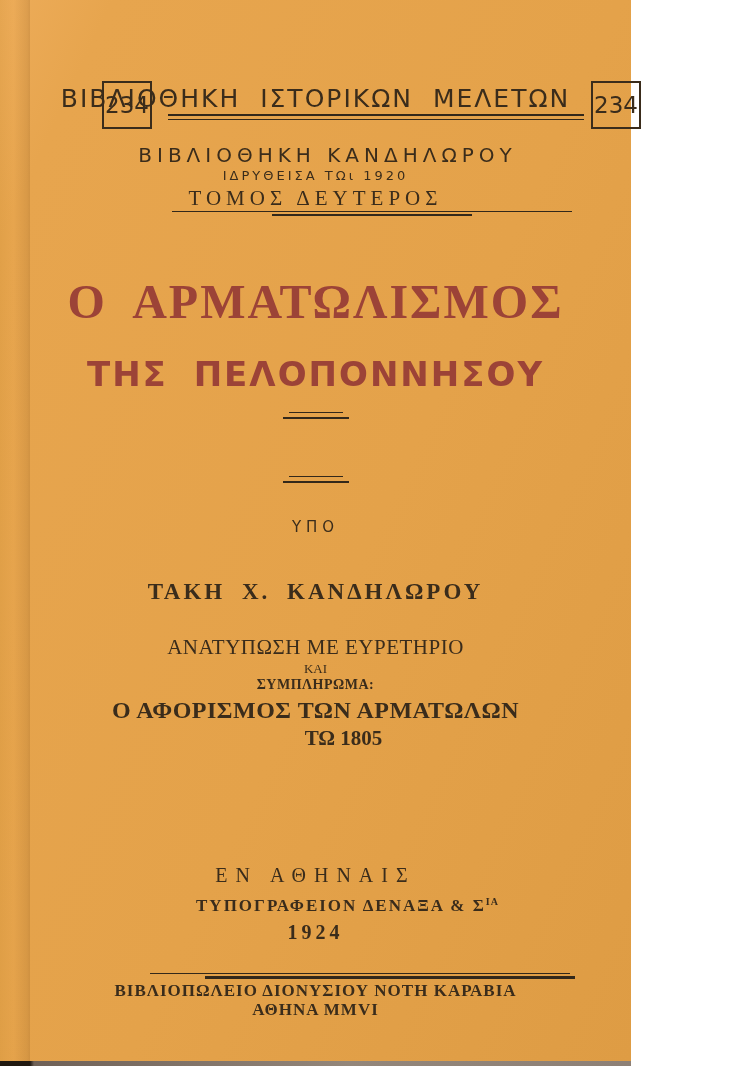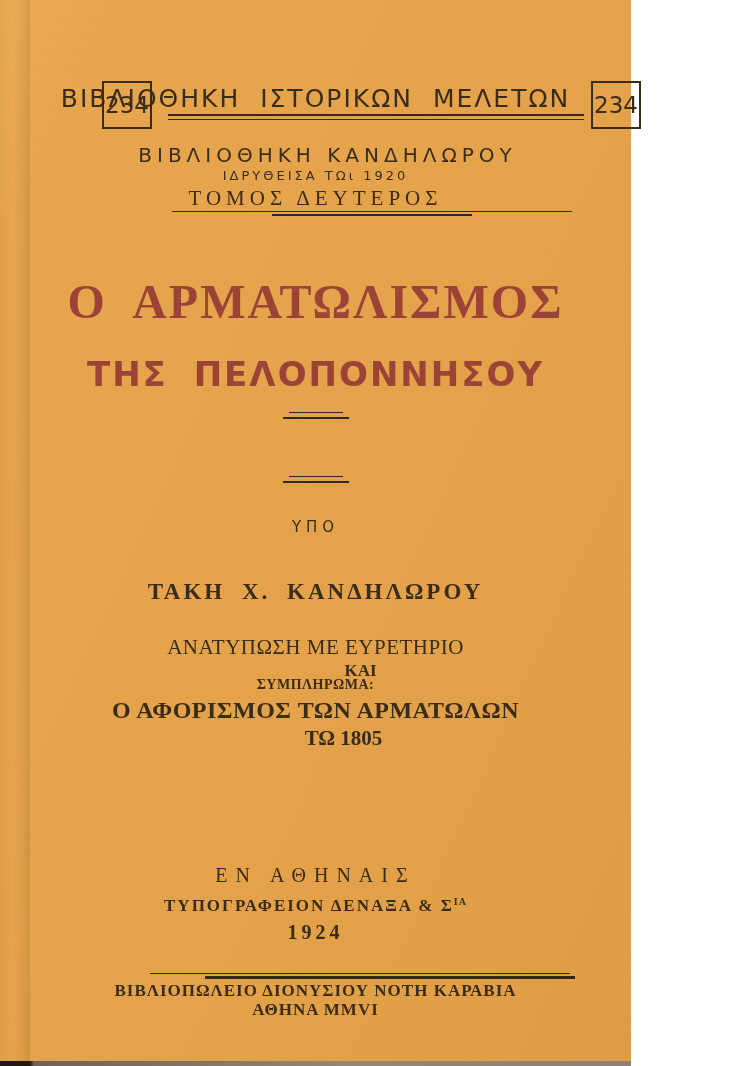--- a/index.html
+++ b/index.html
@@ -56,28 +56,28 @@
   .mini-rule.upper{top:412px;}
   .mini-rule.lower{top:476px;}
   .years{top:434px;font-size:24px;font-weight:bold;letter-spacing:4px;}
 
   
   .by-label{top:518px;font-size:15px;letter-spacing:5px;}
   .author-name{top:539px;font-size:23px;font-weight:bold;letter-spacing:3px;word-spacing:8px;margin-top:40px;}
 
   
   .sup1{top:635px;font-size:21px;font-weight:normal;letter-spacing:.5px;}
-  .sup2{top:661px;font-size:17px;font-weight:bold;margin-left:45px;}
+  .sup2{top:661px;font-size:13px;font-weight:normal;}
   .sup3{top:677px;font-size:14px;font-weight:bold;letter-spacing:.5px;}
   .sup4{top:697px;font-size:24px;font-weight:bold;letter-spacing:.5px;}
   .sup5{top:726px;font-size:21px;font-weight:bold;padding-left:28px;}
 
   
   .place{top:864px;font-size:20px;letter-spacing:8px;}
-  .printer{top:896px;font-size:17px;font-weight:bold;letter-spacing:2px;}
+  .printer{top:896px;font-size:17px;font-weight:bold;letter-spacing:2px;padding-left:32px;}
   .printer .sup{font-size:10px;vertical-align:6px;letter-spacing:1px;}
   .year1924{top:921px;font-size:20px;font-weight:bold;letter-spacing:4px;}
 
   
   .seller-rule-thin{position:absolute;top:973px;left:150px;width:420px;height:1px;background:#33281a;}
   .seller-rule-thick{position:absolute;top:976px;left:205px;width:370px;height:2.5px;background:#33281a;}
   .seller-name{top:981px;font-size:17px;font-weight:bold;letter-spacing:1px;}
   .seller-city{top:1000px;font-size:17px;font-weight:bold;letter-spacing:1px;}
 </style>
 </head>

